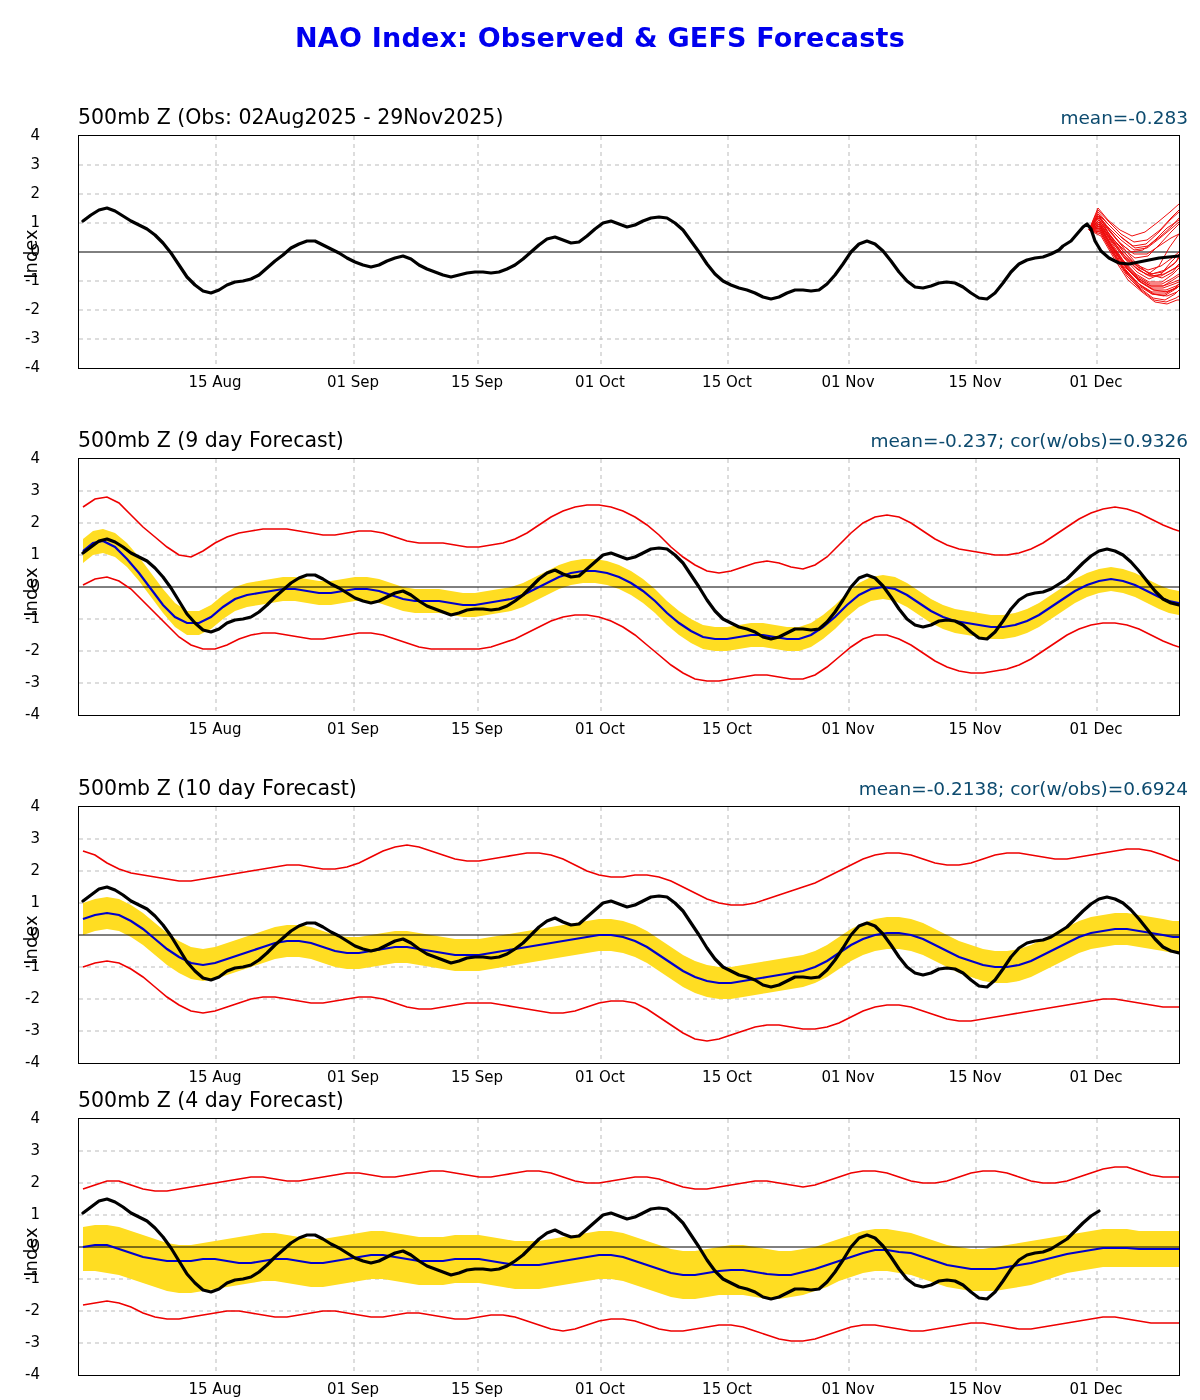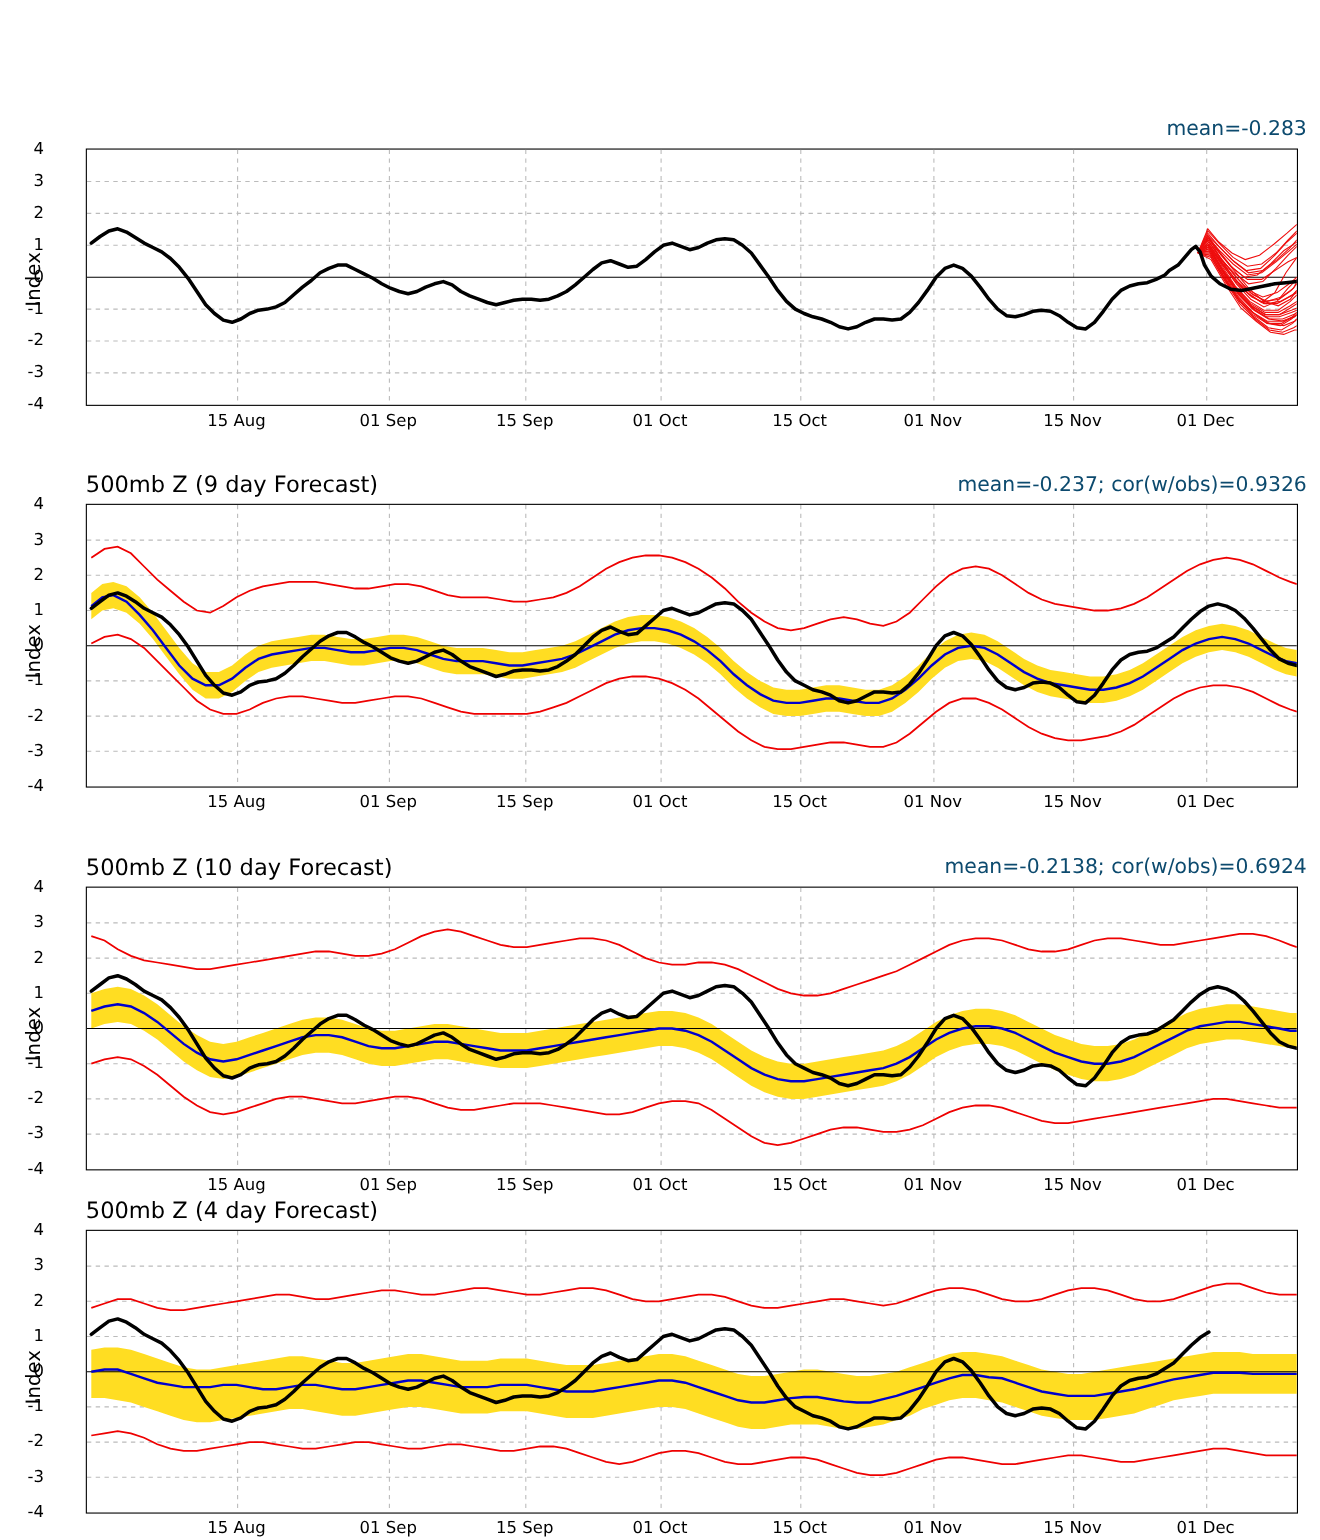--- a/index.html
+++ b/index.html
@@ -25,23 +25,25 @@
   .plot{position:absolute;left:78px;top:0;border:1px solid #000;background:#fff;overflow:hidden;}
   .ytick{position:absolute;right:0;transform:translateY(-50%);font-size:15px;color:#000;text-align:right;width:40px;padding-right:6px;}
   .xtick{position:absolute;transform:translateX(-50%);font-size:15px;color:#000;white-space:nowrap;}
   svg{display:block;}
 </style>
 </head>
 <body>
 
 <div class="page">
 
+  <div class="main-title">NAO Index: Observed &amp; GEFS Forecasts</div>
 
   <div class="panel" style="top:105px;">
     <div class="panel-head">
+      <div class="panel-title">500mb Z (Obs: 02Aug2025 - 29Nov2025)</div>
       <div class="panel-stat">mean=-0.283</div>
     </div>
     <div class="plotwrap" style="height:238px;">
       <div class="ylabel">Index</div>
       <div class="plot" style="width:1100px;height:232px;">
         <svg width="1100" height="232" viewBox="0 0 1100 232">
           <g stroke="#bbbbbb" stroke-width="1" stroke-dasharray="4,4">
             <line x1="0" y1="29" x2="1100" y2="29"></line>
             <line x1="0" y1="58" x2="1100" y2="58"></line>
             <line x1="0" y1="87" x2="1100" y2="87"></line>

